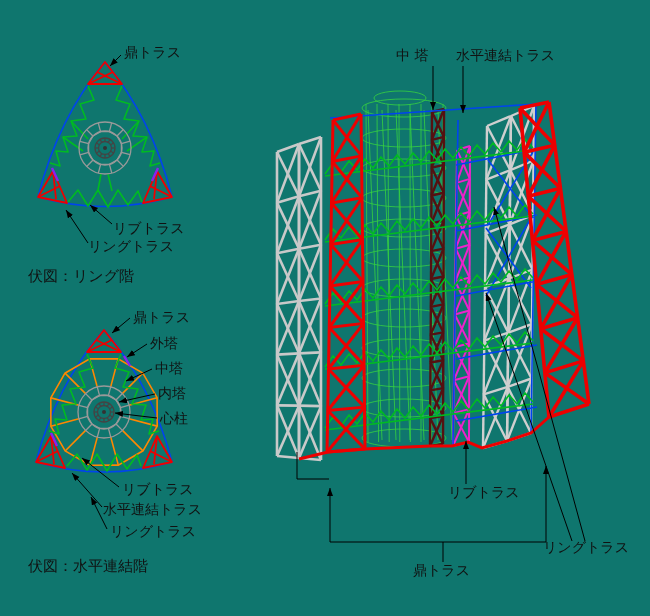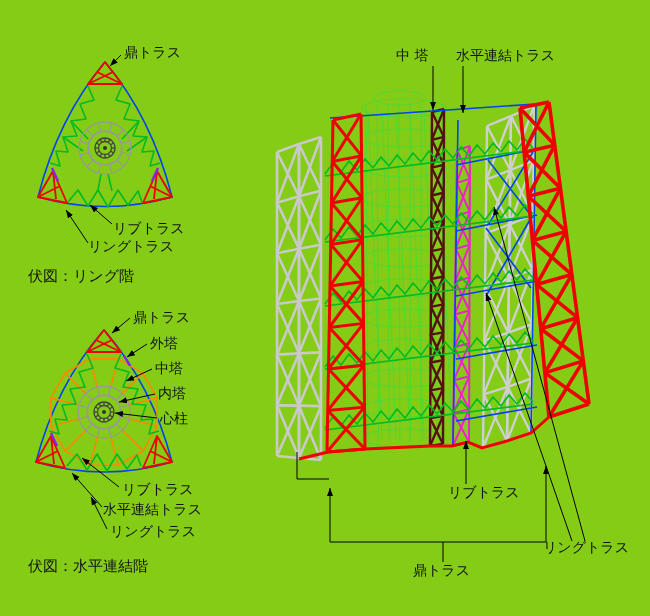--- a/index.html
+++ b/index.html
@@ -1,16 +1,16 @@
 <!DOCTYPE html>
 <html><head>
 <meta charset="utf-8">
 <style>
   html,body{margin:0;padding:0;background:#fff;}
-  .canvas{position:relative;width:650px;height:616px;background:#84cc16;overflow:hidden;
+  .canvas{position:relative;width:650px;height:616px;background:#0f766e;overflow:hidden;
           font-family:"DejaVu Sans",sans-serif;}
   svg{display:block;}
   text.jp{font-size:14px;fill:#111;font-family:"DejaVu Sans",sans-serif;}
   text.cap{font-size:15px;fill:#111;font-family:"DejaVu Sans",sans-serif;}
   .blue{stroke:#0044ee;stroke-width:1.6;fill:none;}
   .red{stroke:#ee0000;stroke-width:1.8;fill:none;stroke-linejoin:round;}
   .green{stroke:#00bb22;stroke-width:1.6;fill:none;stroke-linejoin:round;}
   .purple{stroke:#8822ee;stroke-width:2.4;fill:none;}
   .grayring{stroke:#999;stroke-width:1.3;fill:none;}
   .dark{stroke:#444;stroke-width:1.3;fill:none;}

